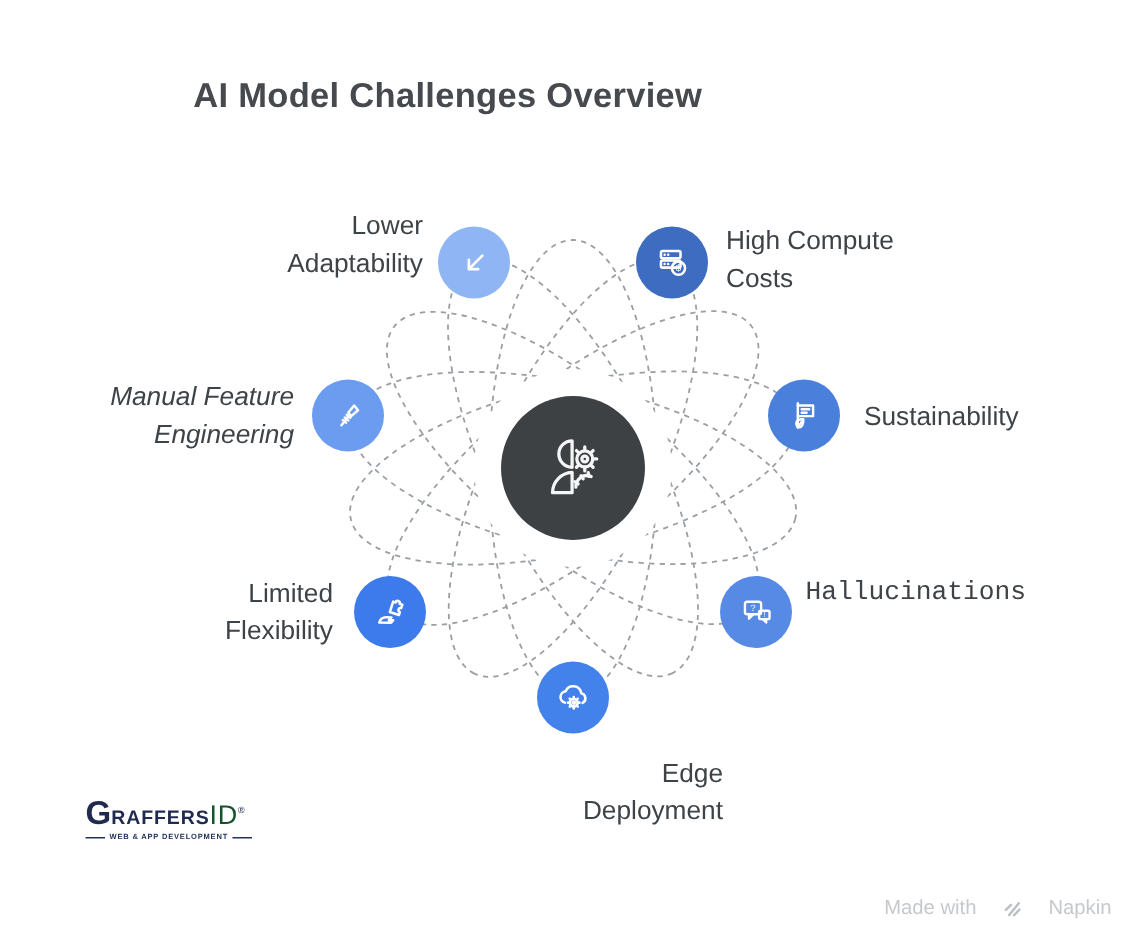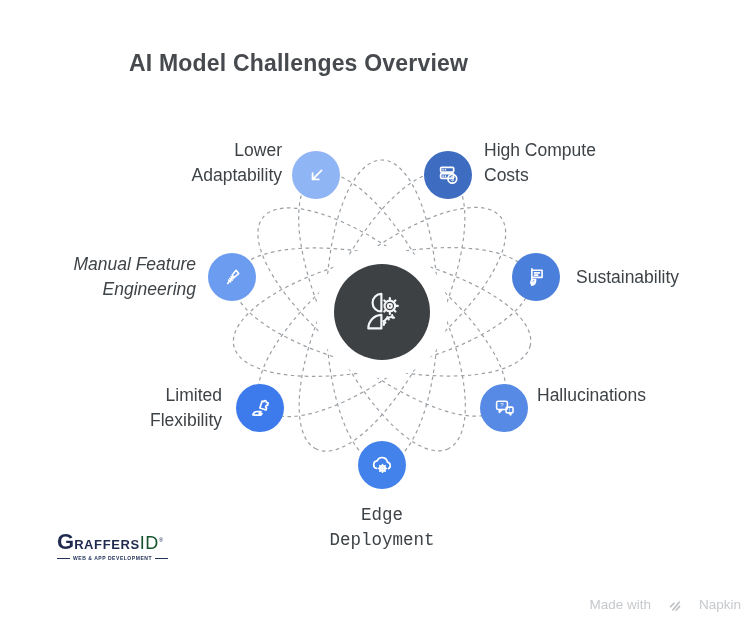--- a/index.html
+++ b/index.html
@@ -18,26 +18,26 @@
   }
   .node-circle svg{display:block;}
   .center-circle{
     position:absolute;left:334px;top:264px;width:96px;height:96px;border-radius:50%;
     display:flex;align-items:center;justify-content:center;
   }
   .label{
     position:absolute;font-size:17.5px;line-height:25px;color:#3E4347;white-space:nowrap;
   }
   .lbl-lower{right:472px;top:138px;text-align:right;}
-  .lbl-high{left:484px;top:138px;text-align:left;}
+  .lbl-high{left:484px;top:148px;text-align:left;}
   .lbl-manual{right:558px;top:252px;text-align:right;font-style:italic;}
   .lbl-sustain{left:576px;top:265px;text-align:right;}
   .lbl-limited{right:532px;top:383px;text-align:right;}
-  .lbl-halluc{left:537px;top:383px;text-align:right;}
-  .lbl-edge{left:282px;top:503px;width:200px;text-align:center;font-family:Liberation Mono, monospace;}
+  .lbl-halluc{left:537px;top:383px;text-align:right;font-family:Liberation Mono, monospace;}
+  .lbl-edge{left:282px;top:503px;width:200px;text-align:right;}
   .logo{position:absolute;left:57px;top:531px;color:#1F2A4E;line-height:1;}
   .logo-row{display:flex;align-items:baseline;}
   .logo-g{font-size:22px;font-weight:bold;}
   .logo-rest{font-size:13px;font-weight:bold;letter-spacing:.6px;}
   .logo-id{font-size:18px;font-weight:normal;color:#14532d;letter-spacing:.5px;}
   .logo-reg{font-size:6px;position:relative;top:-7px;}
   .logo-tagline{
     margin-top:3px;display:flex;align-items:center;gap:3px;
     font-size:5px;letter-spacing:.55px;color:#223258;font-weight:bold;
   }

